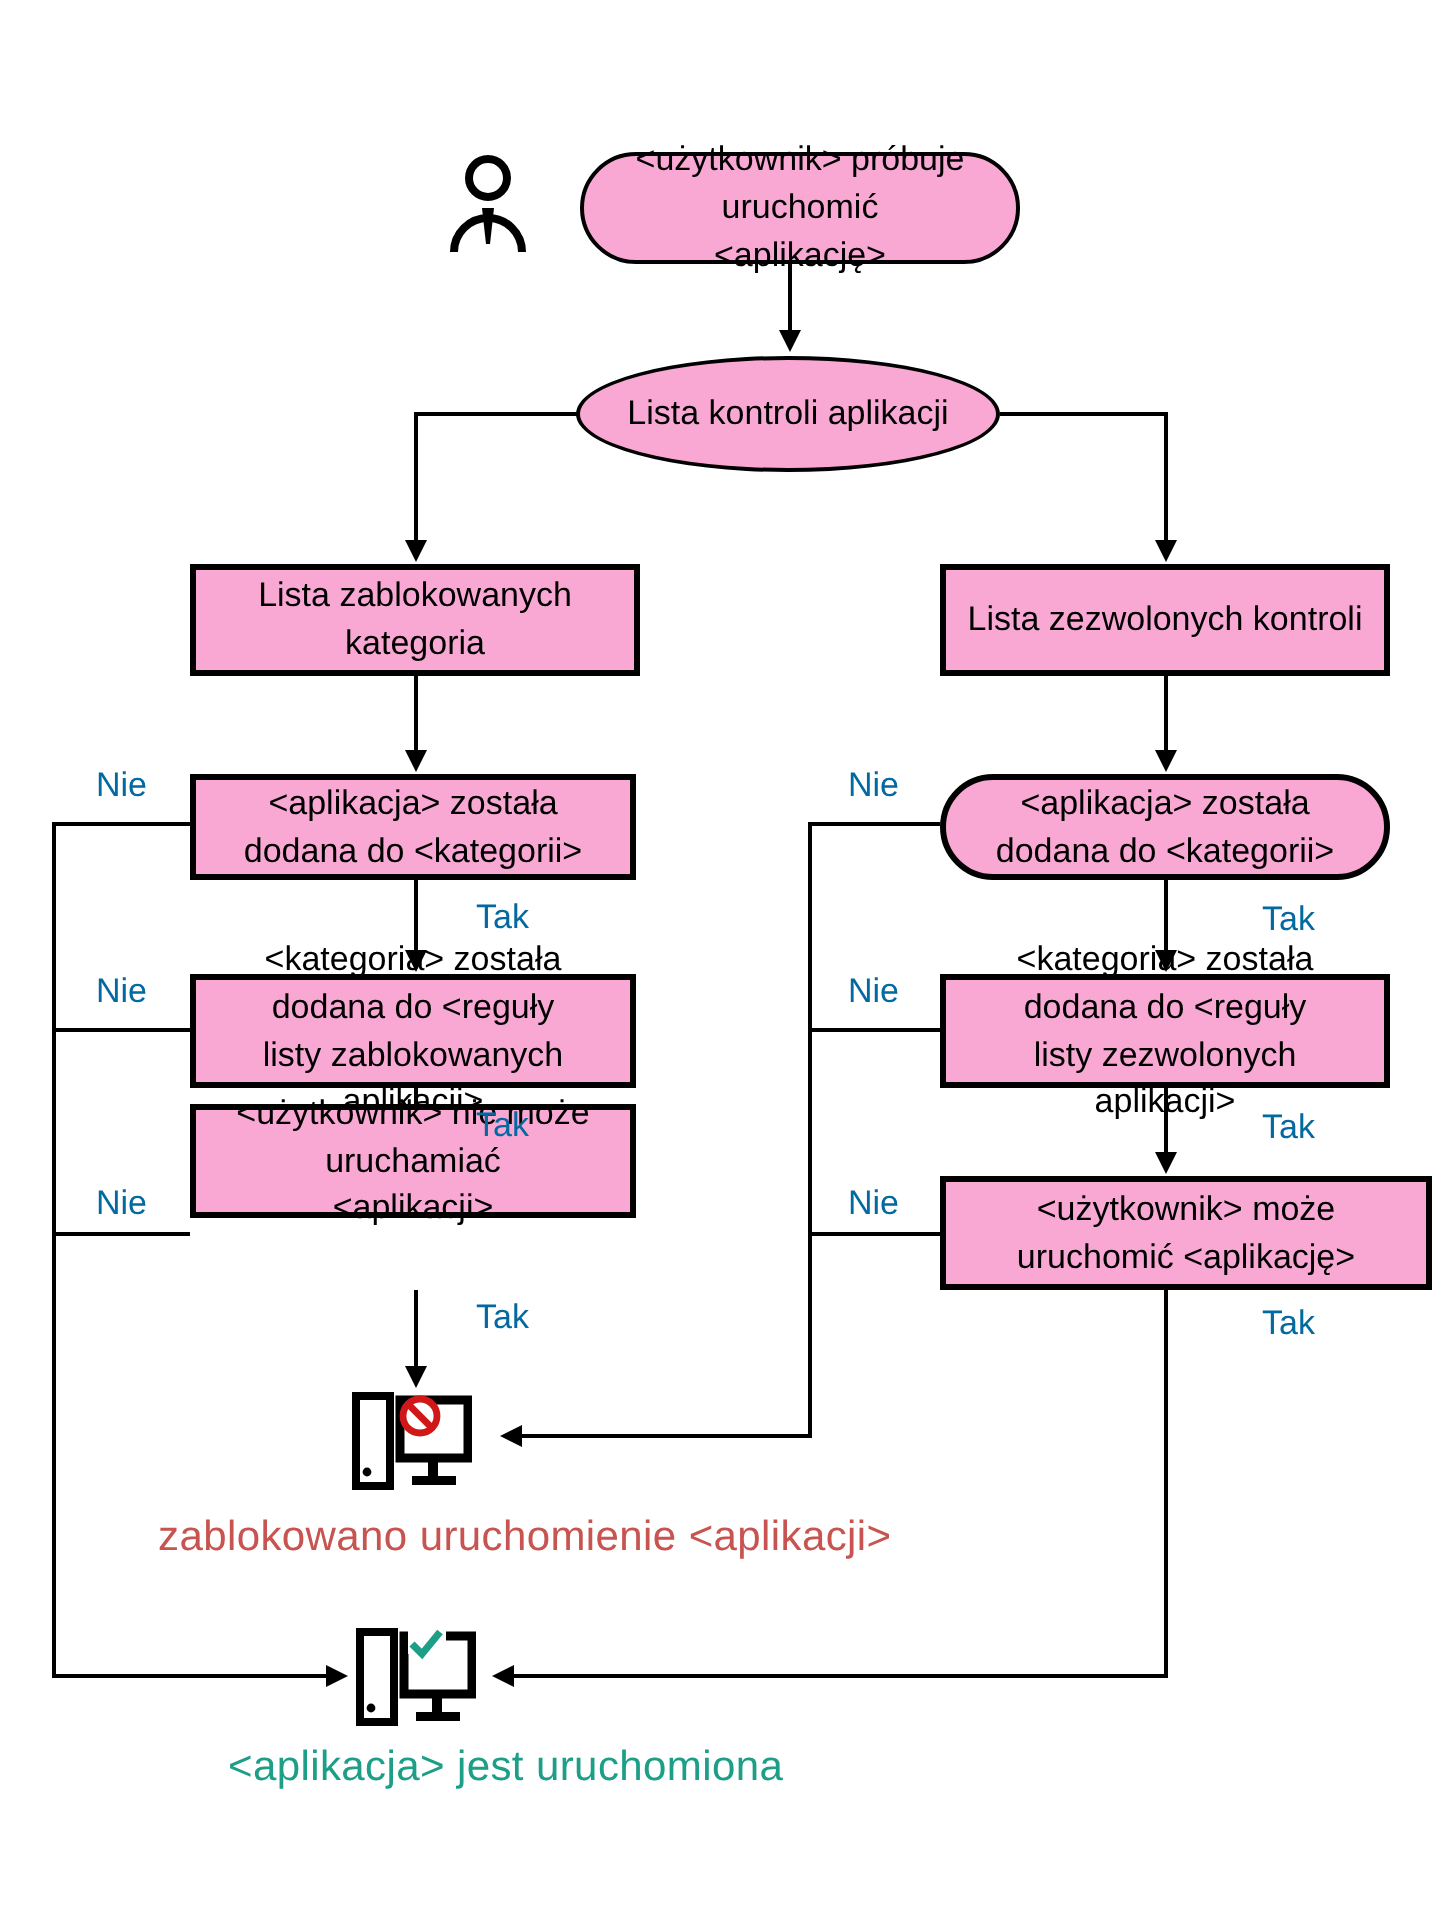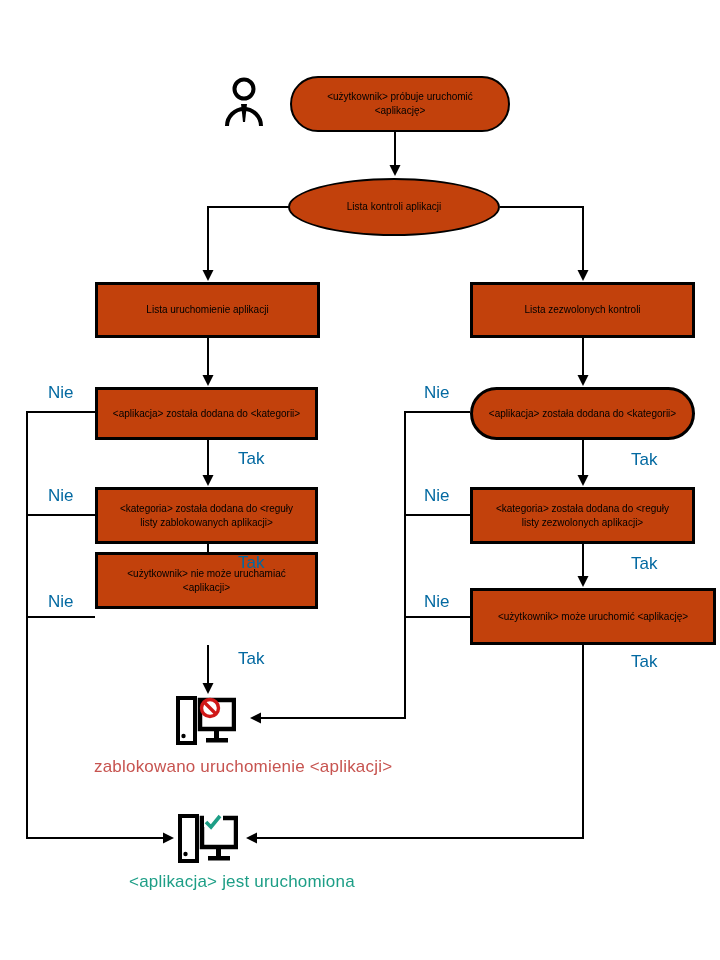--- a/index.html
+++ b/index.html
@@ -3,29 +3,29 @@
 <meta charset="utf-8">
 <style>
   html,body{margin:0;padding:0;background:#fff;}
   .canvas{
     position:relative;width:720px;height:960px;background:#fff;overflow:hidden;
     font-family:"Liberation Sans","DejaVu Sans",sans-serif;color:#000;
   }
   .lines{position:absolute;left:0;top:0;width:720px;height:960px;}
   .node{
     position:absolute;display:flex;align-items:center;justify-content:center;
-    text-align:center;font-size:10px;line-height:1.4;background:#c2410c;
+    text-align:center;font-size:17px;line-height:1.4;background:#f9a8d4;
     box-sizing:border-box;white-space:pre-line;color:#000;z-index:2;padding:2px 8px;
   }
   .rect{border:3px solid #000;}
   .stadium{border:2px solid #000;border-radius:28px;}
   .stadium-thick{border:3px solid #000;border-radius:27px;}
   .ellipse{border:2px solid #000;border-radius:50%;}
   .edge-label{position:absolute;font-size:17px;color:#0369a1;z-index:2;}
-  .result-text{position:absolute;font-size:17px;letter-spacing:0.2px;z-index:2;margin-left:15px;}
+  .result-text{position:absolute;font-size:21px;letter-spacing:0.2px;z-index:2;}
   .blocked-text{color:var(--blocked,#c75450);}
   .allowed-text{color:var(--allowed,#1d9e86);}
   .icon{position:absolute;z-index:3;}
 </style>
 </head>
 <body>
 
 <div class="canvas">
 
   <svg class="lines" viewBox="0 0 720 960" xmlns="http://www.w3.org/2000/svg">
@@ -69,21 +69,21 @@
     <circle cx="20" cy="13" r="9.5" fill="none" stroke="#000" stroke-width="4"></circle>
     <path d="M3,50 A17,17 0 0 1 37,50" fill="none" stroke="#000" stroke-width="4"></path>
     <polygon points="17,28 23,28 21,46 19,46" fill="#000"></polygon>
   </svg>
 
   <div class="node stadium" style="left:290px;top:76px;width:220px;height:56px">&lt;użytkownik&gt; próbuje uruchomić
 &lt;aplikację&gt;</div>
 
   <div class="node ellipse" style="left:288px;top:178px;width:212px;height:58px">Lista kontroli aplikacji</div>
 
-  <div class="node rect" style="left:95px;top:282px;width:225px;height:56px">Lista uruchomienie aplikacji</div>
+  <div class="node rect" style="left:95px;top:282px;width:225px;height:56px">Lista zablokowanych kategoria</div>
 
   <div class="node rect" style="left:470px;top:282px;width:225px;height:56px">Lista zezwolonych kontroli</div>
 
   <div class="node rect" style="left:95px;top:387px;width:223px;height:53px">&lt;aplikacja&gt; została dodana do &lt;kategorii&gt;</div>
 
   <div class="node rect" style="left:95px;top:487px;width:223px;height:57px">&lt;kategoria&gt; została dodana do &lt;reguły
 listy zablokowanych aplikacji&gt;</div>
 
   <div class="node rect" style="left:95px;top:552px;width:223px;height:57px">&lt;użytkownik&gt; nie może uruchamiać
 &lt;aplikacji&gt;</div>

